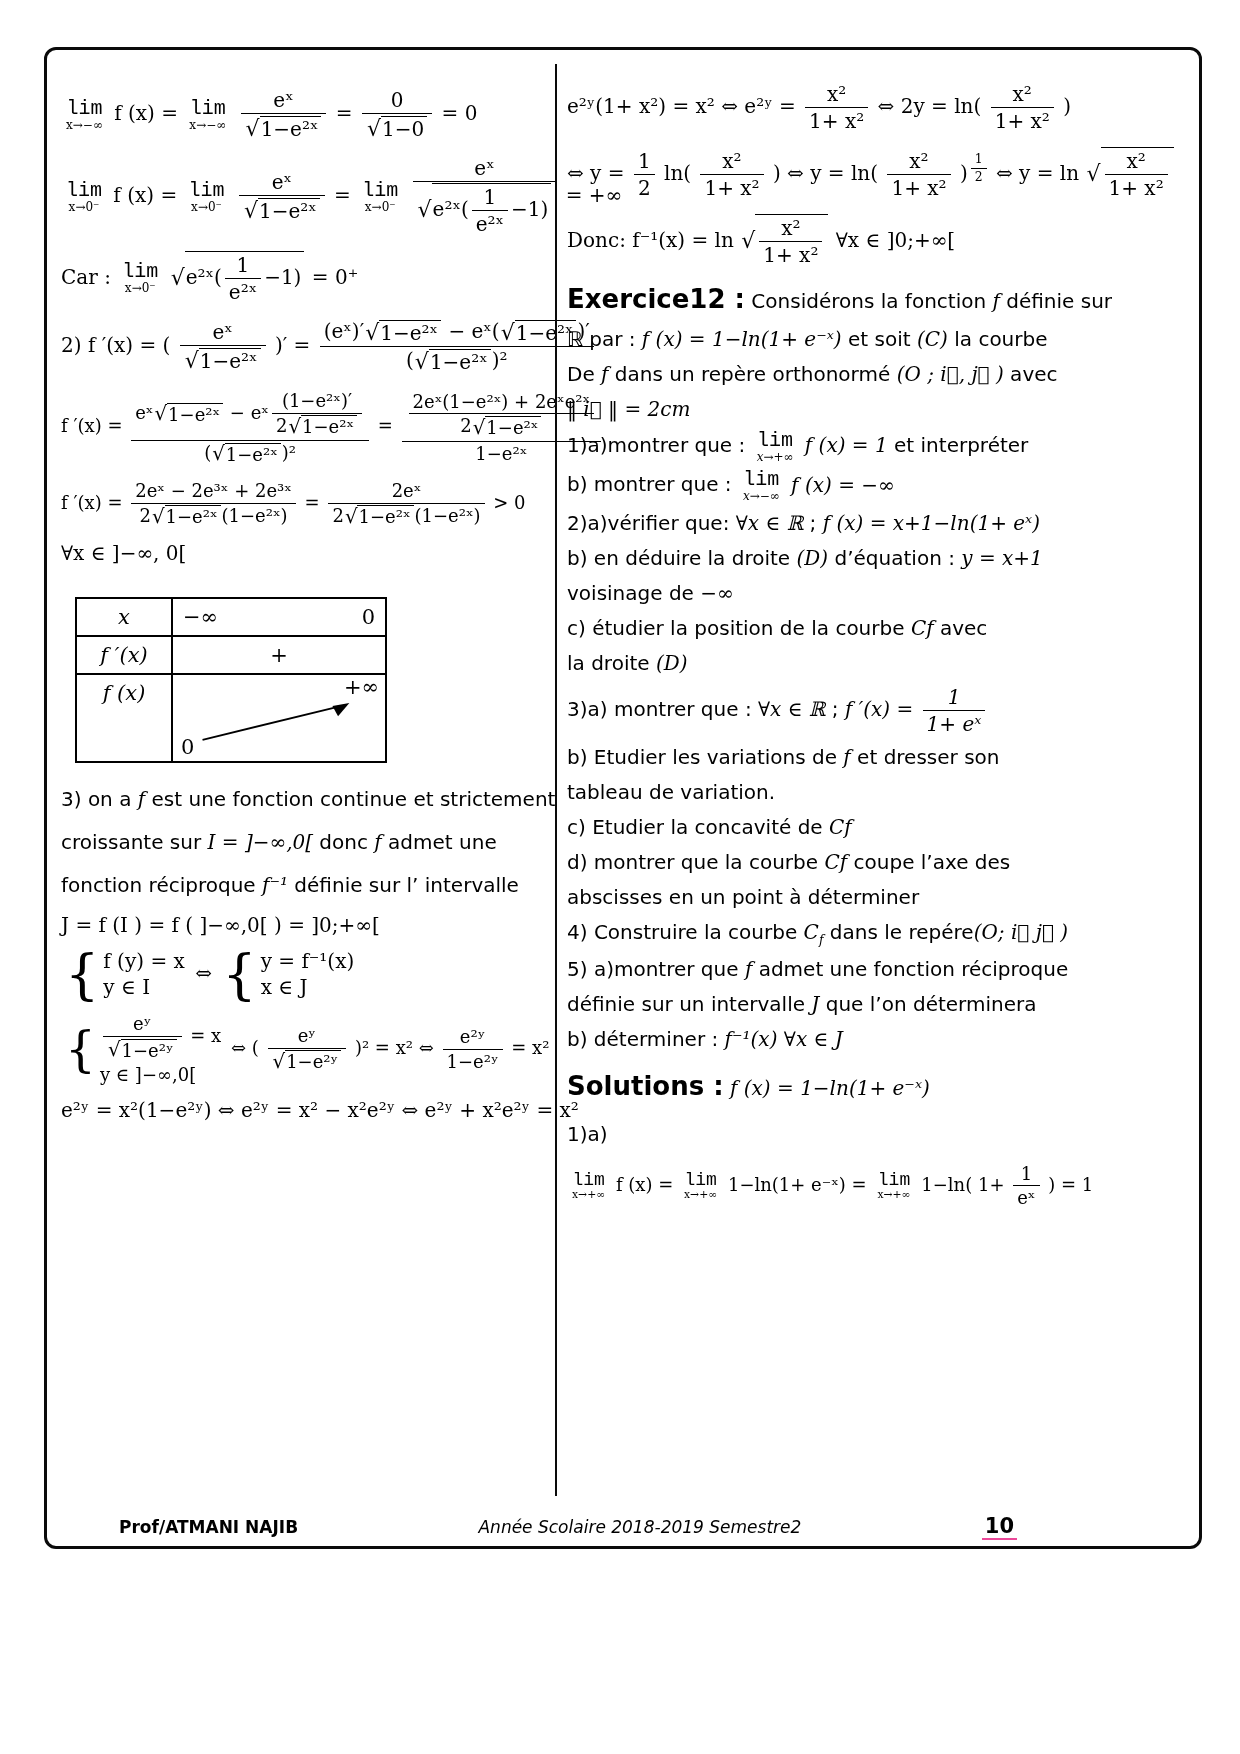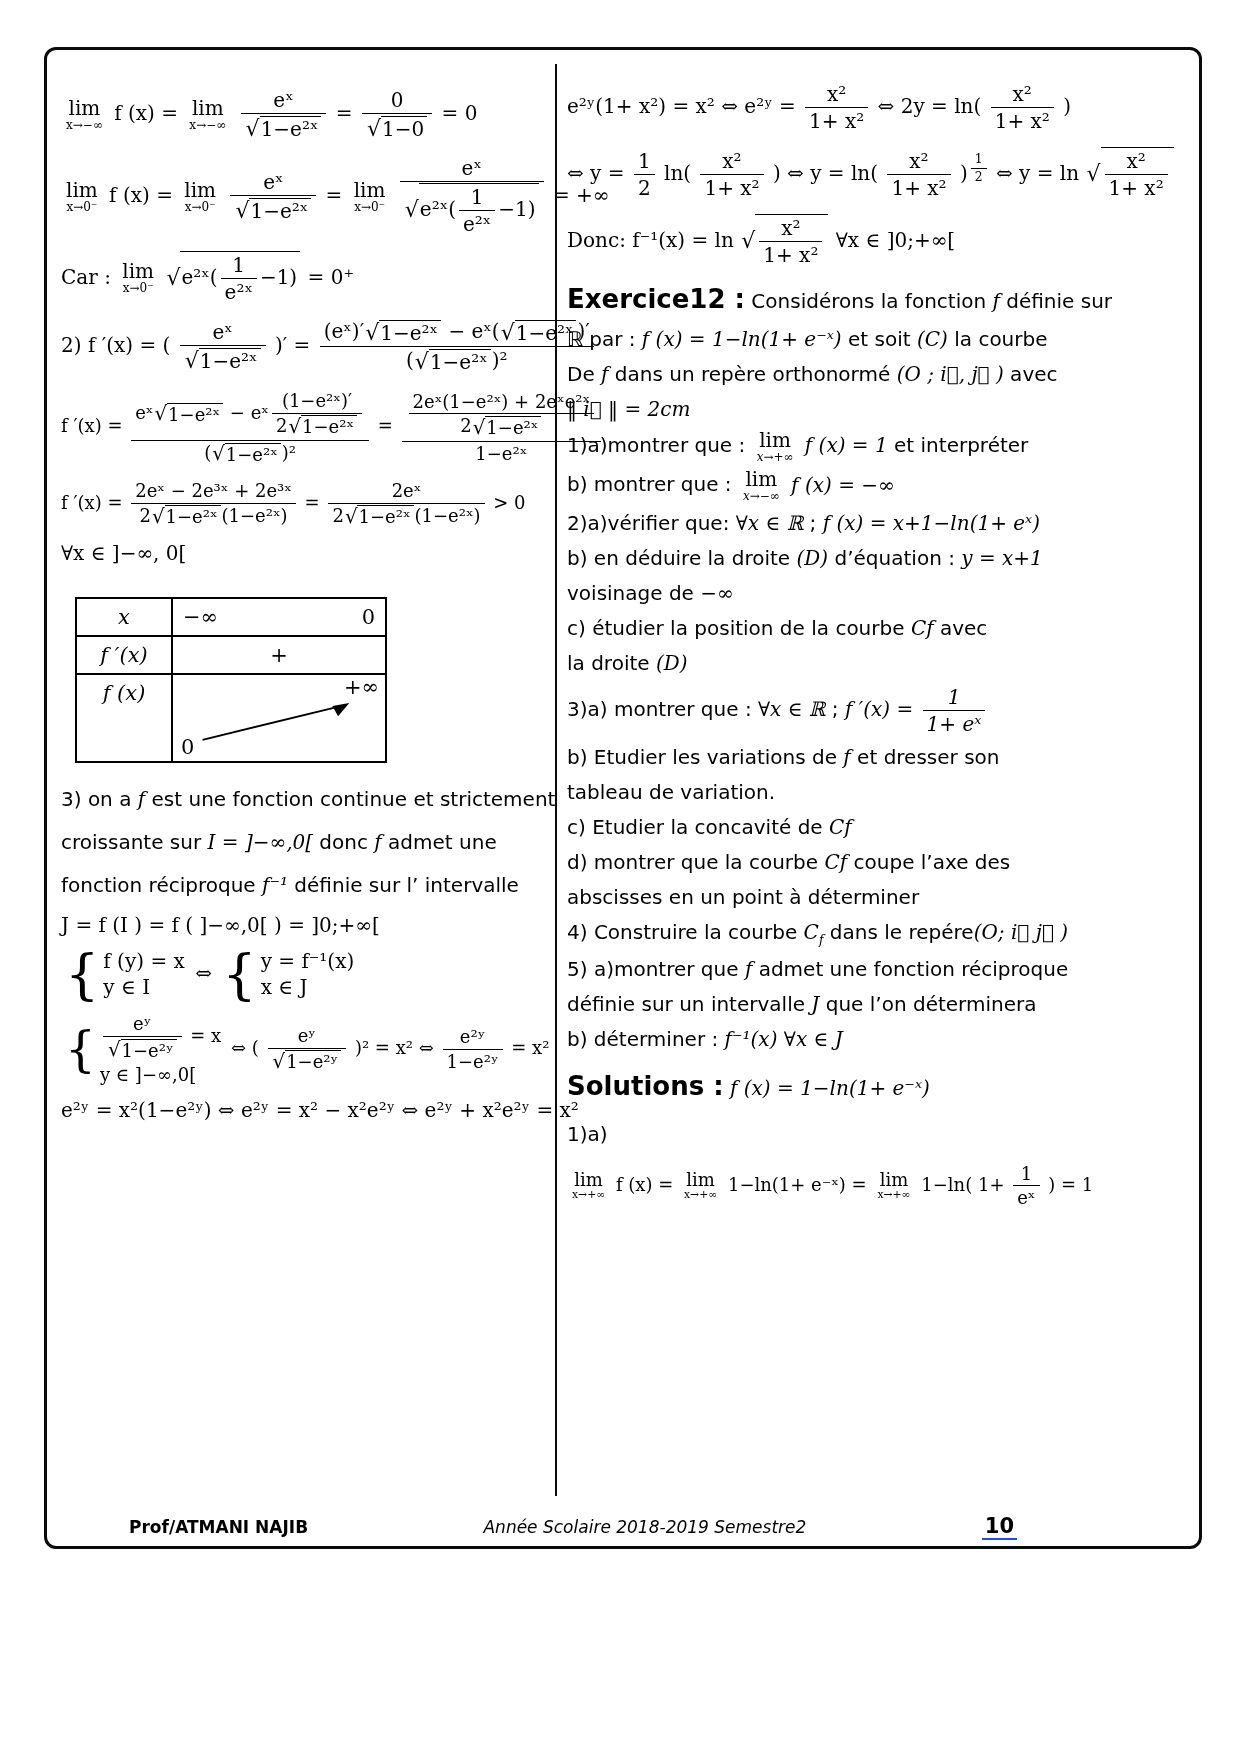--- a/index.html
+++ b/index.html
@@ -39,21 +39,21 @@
            text-align:center; margin:0 3px; }
   .mnum { display:block; border-bottom:1.5px solid #000; padding:1px 4px; line-height:1.2; }
   .mden { display:block; padding:1px 4px; line-height:1.2; }
   .msqrt { display:inline-flex; align-items:center; vertical-align:middle; margin:0 1px; }
   .mrt { line-height:1; font-size:1.1em; }
   .mrad { border-top:1.5px solid #000; padding:0 3px 0 1px; }
   sup { font-size:0.62em; }
   sub { font-size:0.62em; }
   .munder { display:inline-flex; flex-direction:column; align-items:center;
             vertical-align:middle; margin:0 5px; line-height:1.05; }
-  .munder > span:first-child { font-style:normal; }
+  .munder > span:first-child { font-style:normal;font-family:Liberation Mono, monospace; }
   .mub { font-size:0.6em; }
   .mcases { display:inline-flex; align-items:center; vertical-align:middle; margin:0 4px; }
   .mbrace { font-size:2.7em; font-weight:300; line-height:0.8; margin-right:4px;
             font-family:"DejaVu Serif","Liberation Serif",serif; }
   .mcol { display:inline-flex; flex-direction:column; gap:2px; text-align:left; }
 
   
   .vtable {
     display:inline-block; border:2px solid #000; margin:18px 0 8px 14px;
     font-family:"DejaVu Serif","Liberation Serif",serif;
@@ -65,27 +65,27 @@
   .vcell { width:212px; position:relative; padding:6px 10px; }
   .vx { display:flex; justify-content:space-between; font-style:normal; }
   .vsign { text-align:center; font-style:normal; }
   .vrow3 .vcell { height:86px; }
   .v0 { position:absolute; left:8px; bottom:2px; font-style:normal; }
   .vinf { position:absolute; right:6px; top:0px; font-style:normal; }
   .varr svg { position:absolute; left:22px; bottom:12px; width:160px; height:56px; }
 
   
   .footer {
-    position:absolute; left:24px; right:14px; bottom:6px;
+    position:absolute; left:14px; right:14px; bottom:6px;
     display:flex; align-items:baseline; font-size:17px;
   }
   .f-author { font-weight:bold; margin-left:58px; }
   .f-session { flex:1; text-align:center; font-style:italic; }
   .f-page { font-weight:bold; font-size:21px; margin-right:168px;
-            border-bottom:2px solid #1d4ed8; padding:0 3px; }
+            border-bottom:2px solid #ec4899; padding:0 3px; }
 </style>
 </head>
 <body>
 
 <div class="frame">
   <div class="cols">
 
     <div class="col-left">
       <div class="eq"><span class="munder">
             <span>lim</span>

